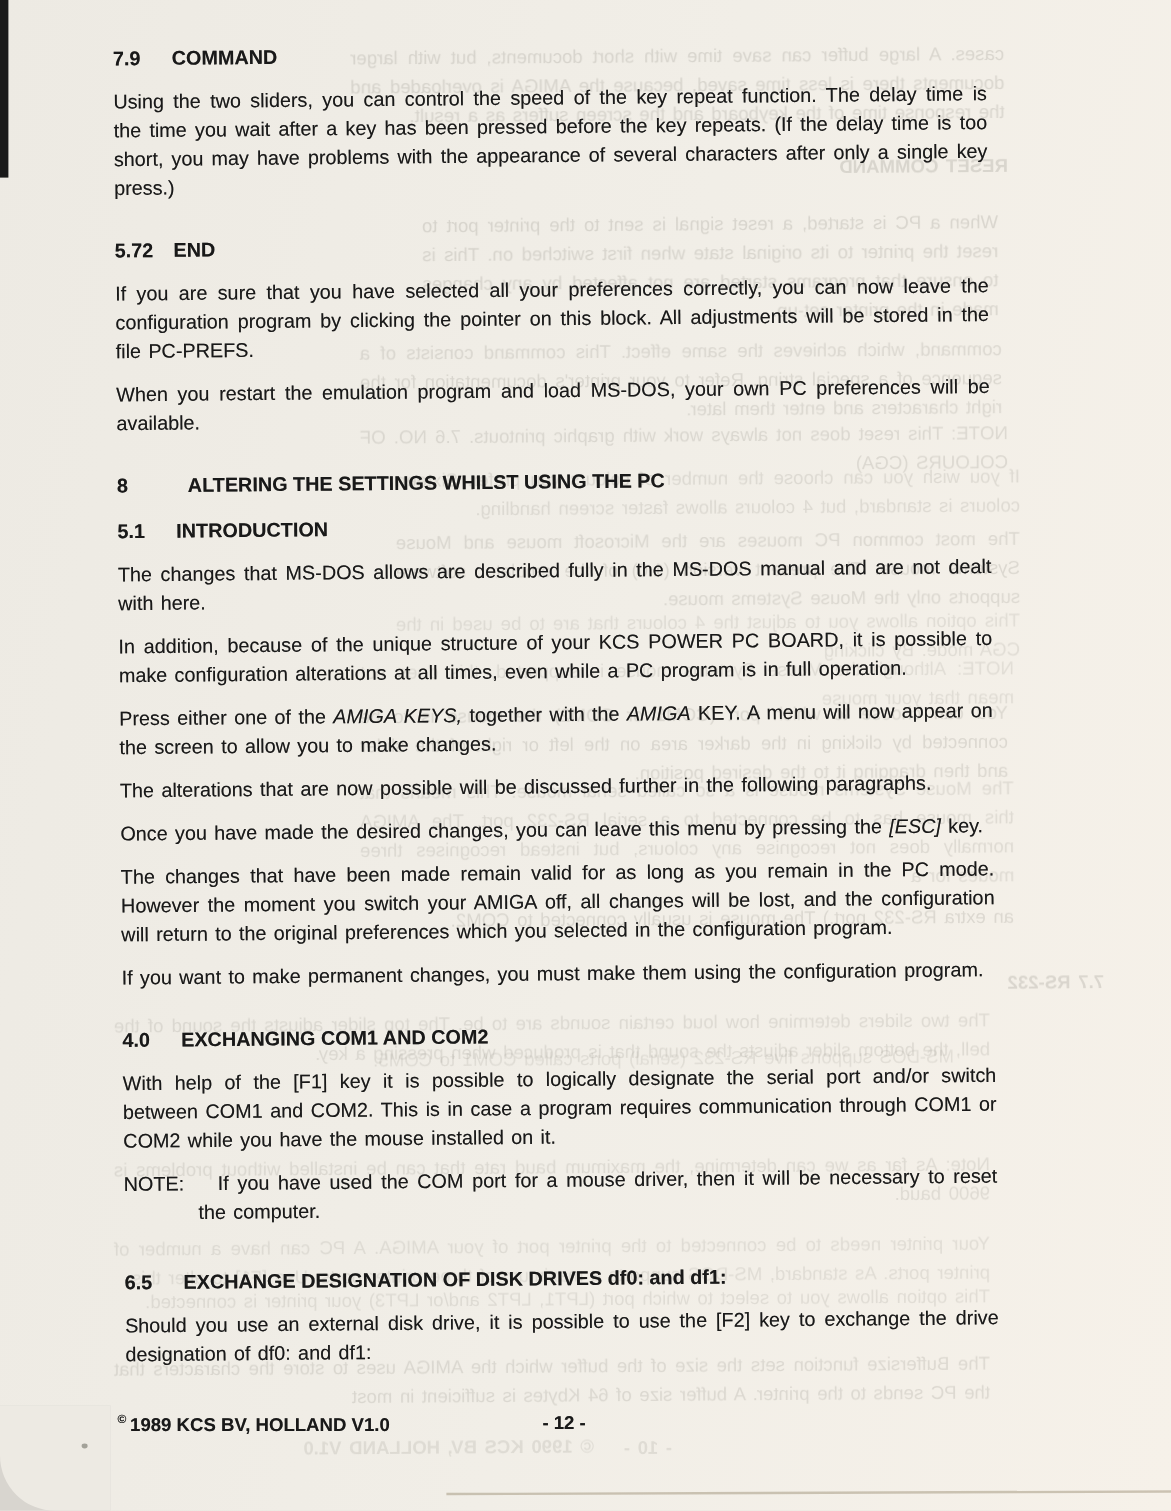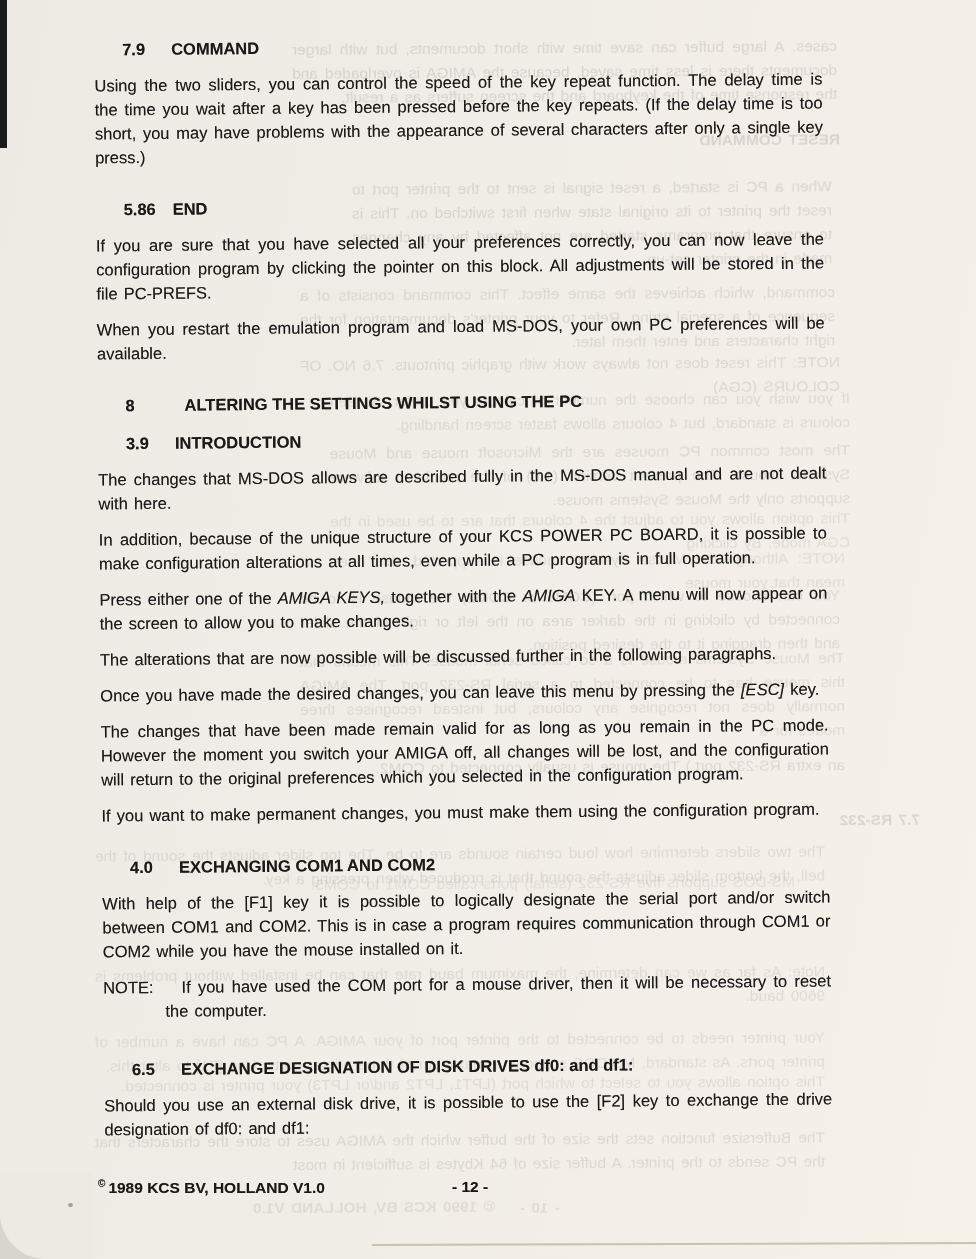--- a/index.html
+++ b/index.html
@@ -27,21 +27,21 @@
 
   
   .content{
     position:absolute;left:98px;top:0;width:728px;padding-top:34px;
     transform:rotate(-0.55deg);transform-origin:50% 40%;
     color:#191919;font-size:16.5px;line-height:24px;
     text-shadow:0 0 0.4px rgba(0,0,0,0.45);
   }
   .content p{margin:12px 0 0;text-align:justify;word-spacing:1.5px;}
   .h{display:flex;font-weight:bold;margin-top:28px;white-space:nowrap;}
-  .h .num{min-width:49px;flex:0 0 auto;margin-left:28px;}
+  .h .num{min-width:49px;flex:0 0 auto;}
   .h.main .num{min-width:59px;}
   .h.first{margin-top:0;}
   .h.tight{margin-top:14px;}
   .h.wide{margin-top:34px;}
   .note{padding-left:62px;text-indent:-62px;}
   .note .lbl{font-weight:normal;margin-right:28px;}
   .it{font-style:italic;}
   .footer{
     position:absolute;top:1178px;left:98px;width:728px;height:24px;
     font-weight:bold;font-size:15.5px;color:#191919;
@@ -88,33 +88,33 @@
 
   <div class="content">
 
     <div class="h first">
       <span class="num">7.9</span>
       <span class="ttl">COMMAND</span>
     </div>
     <p>Using the two sliders, you can control the speed of the key repeat function. The delay time is the time you wait after a key has been pressed before the key repeats. (If the delay time is too short, you may have problems with the appearance of several characters after only a single key press.)</p>
 
     <div class="h">
-      <span class="num">5.86</span>
+      <span class="num">5.72</span>
       <span class="ttl">END</span>
     </div>
     <p>If you are sure that you have selected all your preferences correctly, you can now leave the configuration program by clicking the pointer on this block. All adjustments will be stored in the file PC-PREFS.</p>
     <p>When you restart the emulation program and load MS-DOS, your own PC preferences will be available.</p>
 
     <div class="h main">
       <span class="num">8</span>
       <span class="ttl">ALTERING THE SETTINGS WHILST USING THE PC</span>
     </div>
 
     <div class="h tight">
-      <span class="num">3.9</span>
+      <span class="num">5.1</span>
       <span class="ttl">INTRODUCTION</span>
     </div>
     <p>The changes that MS-DOS allows are described fully in the MS-DOS manual and are not dealt with here.</p>
     <p>In addition, because of the unique structure of your KCS POWER PC BOARD, it is possible to make configuration alterations at all times, even while a PC program is in full operation.</p>
 
     <p><span>Press either one of the </span><span class="it">AMIGA KEYS,</span><span> together with the </span><span class="it">AMIGA</span><span> KEY.  A menu will now appear on the screen to allow you to make changes.</span></p>
 
     <p>The alterations that are now possible will be discussed further in the following paragraphs.</p>
 
     <p><span>Once you have made the desired changes, you can leave this menu by pressing the </span><span class="it">[ESC]</span><span> key.</span></p>

